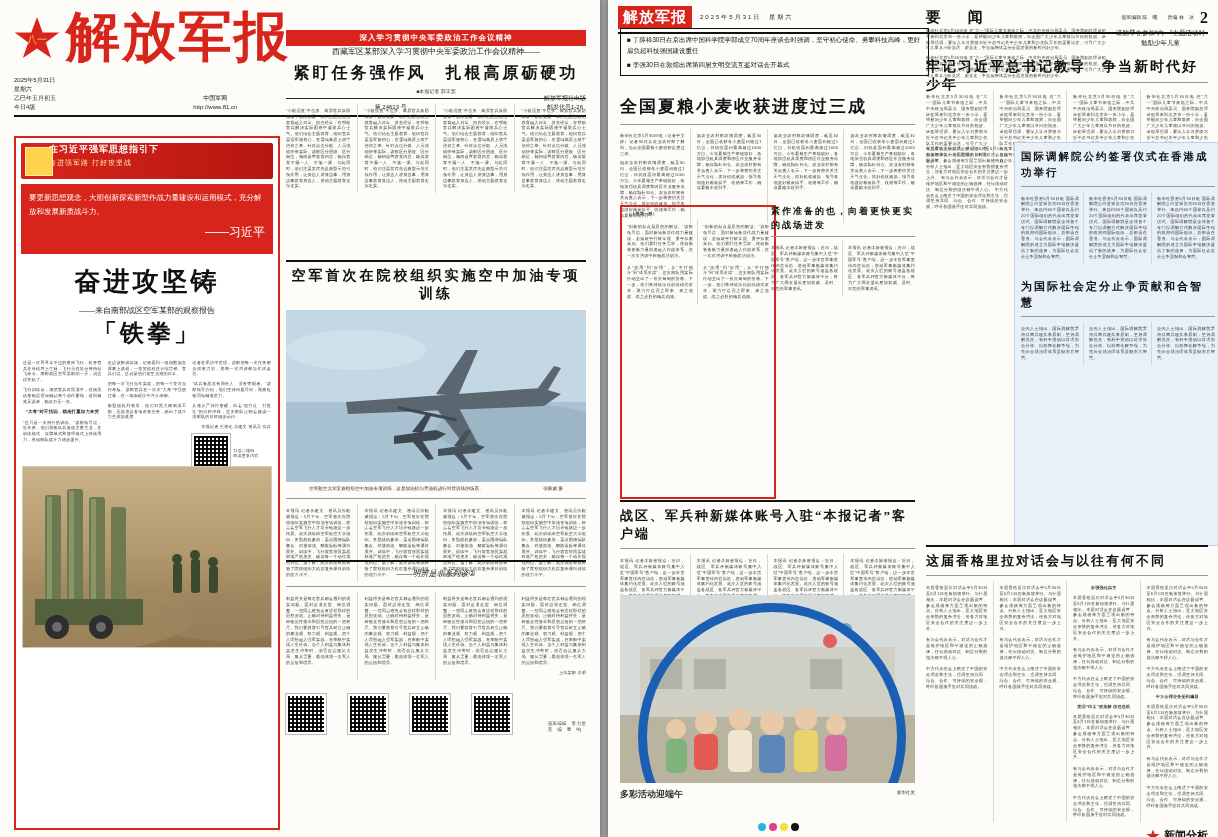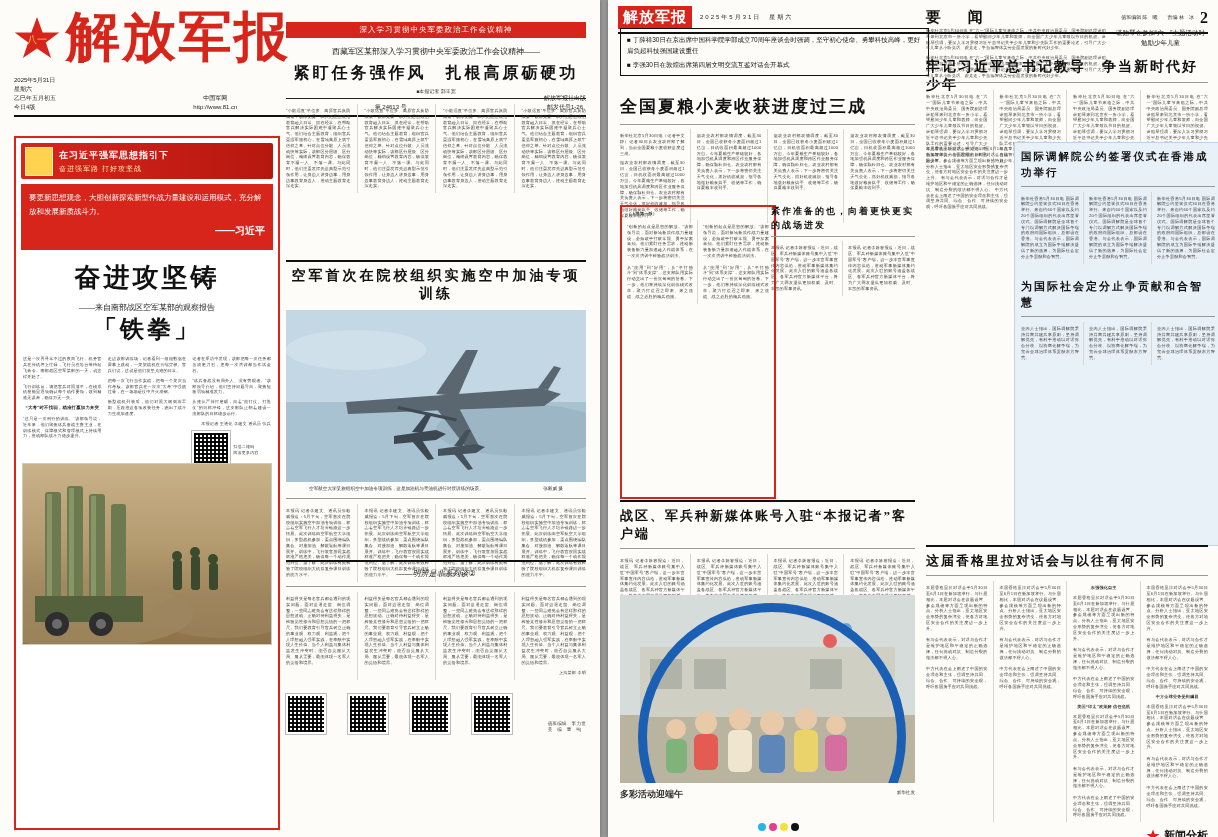--- a/index.html
+++ b/index.html
@@ -23,39 +23,39 @@
   .star{width:46px;height:46px;position:relative;flex:0 0 auto;margin-top:6px;}
   .star svg{display:block;}
   .mh-word{font-family:"Liberation Serif","DejaVu Serif",serif;font-weight:700;font-size:54px;line-height:54px;color:#d8251c;letter-spacing:2px;white-space:nowrap;}
   .mh-meta{display:flex;justify-content:space-between;align-items:flex-end;margin-top:12px;font-size:6px;color:#222;border-bottom:2px solid #111;padding-bottom:3px;}
   .mh-meta span{display:block;}
   .mh-meta .cell{text-align:center;line-height:1.5;}
   .mh-meta .cell.left{text-align:left;}
 
   
   .hero{position:absolute;left:14px;top:136px;width:262px;height:690px;border:2px solid #d8251c;background:#fff;}
-  .hero-banner{margin:5px;height:36px;background:linear-gradient(90deg,#d8251c,#b5170f);border-radius:2px;position:relative;display:flex;align-items:center;padding-left:38px;}
+  .hero-banner{margin:5px;height:36px;background:linear-gradient(90deg,#d8251c,#b5170f);border-radius:2px;position:relative;display:flex;padding-left:28px;}
   .hero-banner .bflag{position:absolute;left:4px;top:4px;width:26px;height:27px;background:#ffd34d;border:1px solid #fff2b0;}
   .hero-banner .bt1{color:#fff;font-size:9px;font-weight:700;letter-spacing:1px;}
   .hero-banner .bt2{color:#ffe9a8;font-size:7px;letter-spacing:1px;margin-top:2px;}
   .hero-quote{margin:4px 5px 0 5px;background:#d8251c;color:#fff;font-size:7.5px;line-height:1.8;padding:7px 8px 10px 8px;}
-  .hero-quote .sig{display:block;text-align:right;margin-top:4px;font-size:10px;font-weight:bold;}
+  .hero-quote .sig{display:block;text-align:right;margin-top:4px;font-size:12px;}
   .hero-head{margin:12px 0 0 0;text-align:center;}
   .hero-head .big{font-family:"Liberation Serif","DejaVu Serif",serif;font-weight:700;font-size:26px;line-height:1.25;letter-spacing:3px;color:#111;}
   .hero-sub{font-size:8px;line-height:1.7;color:#222;text-align:center;margin-top:6px;}
   .hero-cols{display:flex;gap:6px;padding:8px 7px 0 7px;}
   .hero-cols .c{flex:1;}
   .qr{width:34px;height:34px;background:
       repeating-linear-gradient(0deg,#111 0 2px,#fff 2px 4px),
       repeating-linear-gradient(90deg,#111 0 2px,transparent 2px 4px);
       background-blend-mode:multiply;border:2px solid #fff;outline:1px solid #bbb;}
   .hero-photo{position:absolute;left:6px;bottom:6px;width:248px;height:180px;overflow:hidden;border:1px solid #cfcabc;}
 
   
-  .red-strip{position:absolute;background:#d8251c;color:#fff;font-size:7.5px;font-weight:400;letter-spacing:1px;display:flex;align-items:center;justify-content:center;}
+  .red-strip{position:absolute;background:#d8251c;color:#fff;font-size:7.5px;font-weight:700;letter-spacing:1px;display:flex;align-items:center;justify-content:center;margin-top:8px;}
   .hl-sub{font-size:8px;color:#222;text-align:center;line-height:1.6;}
   .hl-main{font-family:"Liberation Serif","DejaVu Serif",serif;font-weight:700;color:#111;text-align:center;letter-spacing:3px;}
   .byline{font-size:5px;color:#333;text-align:center;}
 
   
   .ph{position:relative;overflow:hidden;background:#b9c6cf;}
   .sky{background:linear-gradient(180deg,#cfe0ea 0%,#9fb8c8 45%,#7d97a8 100%);}
   .jetwrap svg{position:absolute;inset:0;}
   .kids{background:linear-gradient(180deg,#dfe7ea 0%,#cfd8d6 40%,#b7b9ab 100%);}
 

